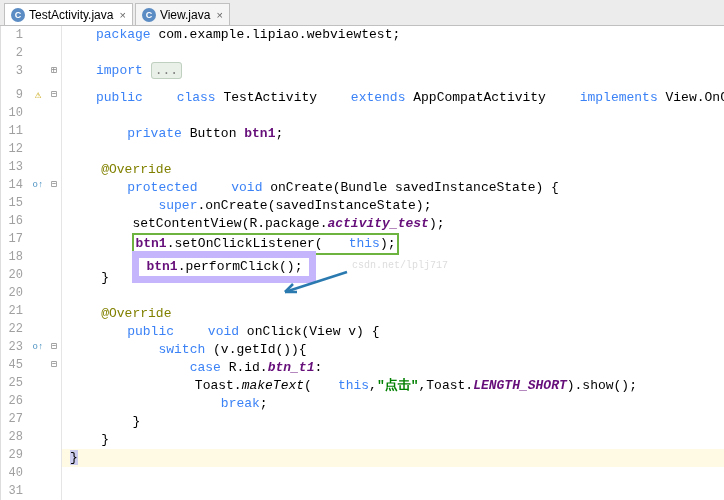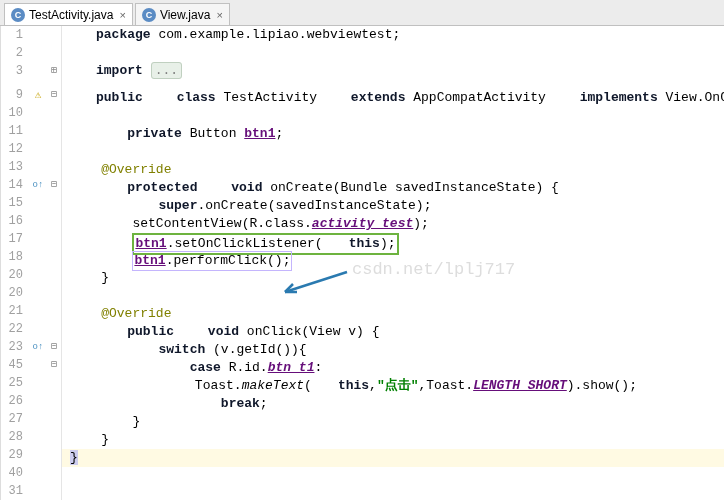--- a/index.html
+++ b/index.html
@@ -11,30 +11,30 @@
 .tab-close { margin-left:6px; color:#666; font-size:11px; }
 .editor-wrap { display:flex; height:474px; }
 .left-sidebar { width:16px; background:#f0f0f0; border-right:1px solid #ddd; }
 .gutter { display:flex; flex-direction:column; background:#fff; border-right:1px solid #e5e5e5; }
 .gline { display:flex; height:18px; line-height:18px; }
 .lnum { width:28px; text-align:right; padding-right:6px; color:#a0a0a0; font-size:12px; }
 .gicon { width:18px; display:inline-flex; align-items:center; justify-content:center; font-size:10px; position:relative; }
 .fold { width:14px; color:#888; font-size:10px; display:inline-flex; align-items:center; justify-content:center; cursor:pointer; }
 .code-area { flex:1; position:relative; }
 .cline { height:18px; line-height:18px; white-space:pre; padding-left:8px; }
-.kw { color:#0f172a; font-weight:bold;padding-left:26px; }
+.kw { color:#3b82f6; font-weight:normal;padding-left:26px; }
 .str { color:#008000; font-weight:bold; }
 .ann { color:#808000; }
-.fld { color:#660e7a; font-weight:bold;text-decoration:underline; }
+.fld { color:#660e7a; font-weight:bold; }
 .stat-it { font-style:italic;text-align:center; }
 .import-fold { background:#e8f0e8; border:1px solid #c0d0c0; border-radius:3px; padding:0 3px; color:#808080; }
 .box-green { border:2px solid #6db33f; display:inline-block; padding:0 1px; }
-.box-red { border:1px solid #c4b5fd; display:inline-block; padding:0 1px; }
+.box-red { border:7px solid #c4b5fd; display:inline-block; padding:0 7px; }
 .cursor-line { background:#fffae3; }
-.watermark { position:absolute; color:#ddd; font-size:17px; pointer-events:none; }
+.watermark { position:absolute; color:#ddd; font-size:10px; pointer-events:none; }
 .arrow { position:absolute; pointer-events:none; }
 .circle-icon { width:14px; height:14px; border-radius:50%; display:inline-flex; align-items:center; justify-content:center; font-size:9px; font-weight:bold; }
 .circ-c { background:#5b8cc4; color:#fff; }
 .circ-j { background:#5b8cc4; color:#fff; }
 .override-icon { color:#4a90c0; font-size:9px; }
 .warn-icon { color:#c5a100; font-size:11px; }
 </style>
 </head>
 <body>
 
@@ -205,21 +205,21 @@
     <div class="cline"></div>
     <div class="cline"><span class="kw">import</span> <span class="import-fold">...</span></div>
     <div class="cline" style="height:9px"></div>
     <div class="cline"><span class="kw">public</span> <span class="kw">class</span><span> TestActivity </span><span class="kw">extends</span><span> AppCompatActivity </span><span class="kw">implements</span><span> View.OnClickListener</span><span>{</span></div>
     <div class="cline"></div>
     <div class="cline">    <span class="kw">private</span><span> Button </span><span class="fld">btn1</span><span>;</span></div>
     <div class="cline"></div>
     <div class="cline">    <span class="ann">@Override</span></div>
     <div class="cline">    <span class="kw">protected</span> <span class="kw">void</span><span> onCreate(Bundle savedInstanceState) {</span></div>
     <div class="cline">        <span class="kw">super</span><span>.onCreate(savedInstanceState);</span></div>
-    <div class="cline">        <span>setContentView(R.class.</span><span class="fld stat-it">activity_test</span><span>);</span></div>
+    <div class="cline">        <span>setContentView(R.package.</span><span class="fld stat-it">activity_test</span><span>);</span></div>
     <div class="cline">        <span class="box-green"><span class="fld">btn1</span><span>.setOnClickListener(</span><span class="kw">this</span><span>);</span></span></div>
     <div class="cline">        <span class="box-red"><span class="fld">btn1</span><span>.performClick();</span></span></div>
     <div class="cline">    <span>}</span></div>
     <div class="cline"></div>
     <div class="cline">    <span class="ann">@Override</span></div>
     <div class="cline">    <span class="kw">public</span> <span class="kw">void</span><span> onClick(View v) {</span></div>
     <div class="cline">        <span class="kw">switch</span><span> (v.getId()){</span></div>
     <div class="cline">            <span class="kw">case</span><span> R.id.</span><span class="fld stat-it">btn_t1</span><span>:</span></div>
     <div class="cline">                <span>Toast.</span><span class="stat-it">makeText</span><span>(</span><span class="kw">this</span>,<span class="str">"点击"</span><span>,Toast.</span><span class="fld stat-it">LENGTH_SHORT</span><span>).show();</span></div>
     <div class="cline">                <span class="kw">break</span><span>;</span></div>

